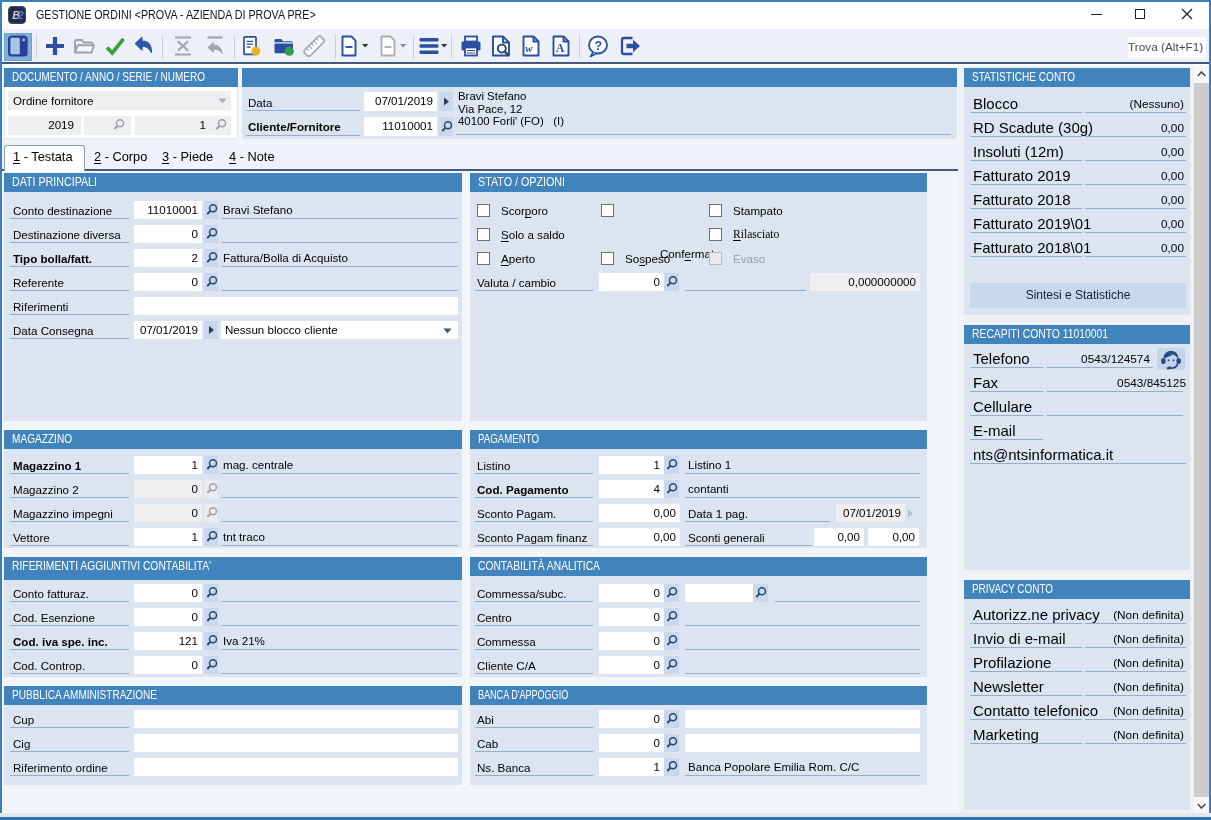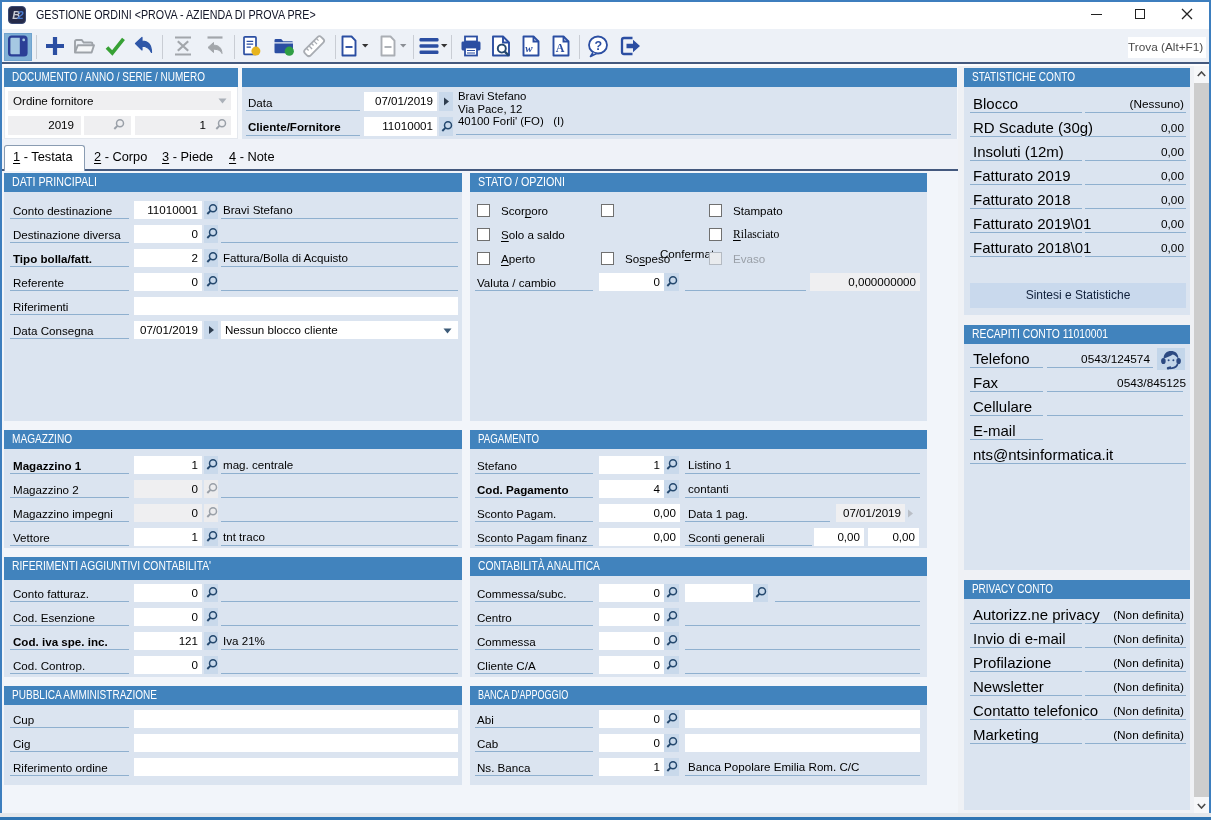--- a/index.html
+++ b/index.html
@@ -317,21 +317,21 @@
 <div class="mag" style="left:204px;top:527.5px;width:14px;height:18px">
     <svg width="13" height="14" viewBox="0 0 13 14">
       <circle cx="8" cy="5.2" r="3.5" fill="none" stroke="#24486e" stroke-width="1.5"></circle>
       <path d="M5.4 7.8 L2.3 11" stroke="#24486e" stroke-width="1.9"></path>
     </svg>
   </div>
 <div class="desc" style="left:223px;top:527.5px">tnt traco</div>
 <div class="ul" style="left:221px;top:544.5px;width:237px"></div>
 <div class="panel" style="left:470px;top:430px;width:457px;height:118px"></div>
 <div class="hdr" style="left:470px;top:430px;width:457px;height:19px"><i style="transform:scaleX(0.782)">PAGAMENTO</i></div>
-<div class="lbl" style="left:477px;top:458.5px;">Stefano</div>
+<div class="lbl" style="left:477px;top:458.5px;">Listino</div>
 <div class="ul" style="left:475px;top:472.5px;width:118px"></div>
 <div class="a inp" style="left:599px;top:455.5px;width:65px;height:18px">1</div>
 <div class="mag" style="left:664px;top:455.5px;width:15px;height:18px">
     <svg width="13" height="14" viewBox="0 0 13 14">
       <circle cx="8" cy="5.2" r="3.5" fill="none" stroke="#24486e" stroke-width="1.5"></circle>
       <path d="M5.4 7.8 L2.3 11" stroke="#24486e" stroke-width="1.9"></path>
     </svg>
   </div>
 <div class="desc" style="left:688px;top:455.5px">Listino 1</div>
 <div class="ul" style="left:685px;top:472.5px;width:235px"></div>

